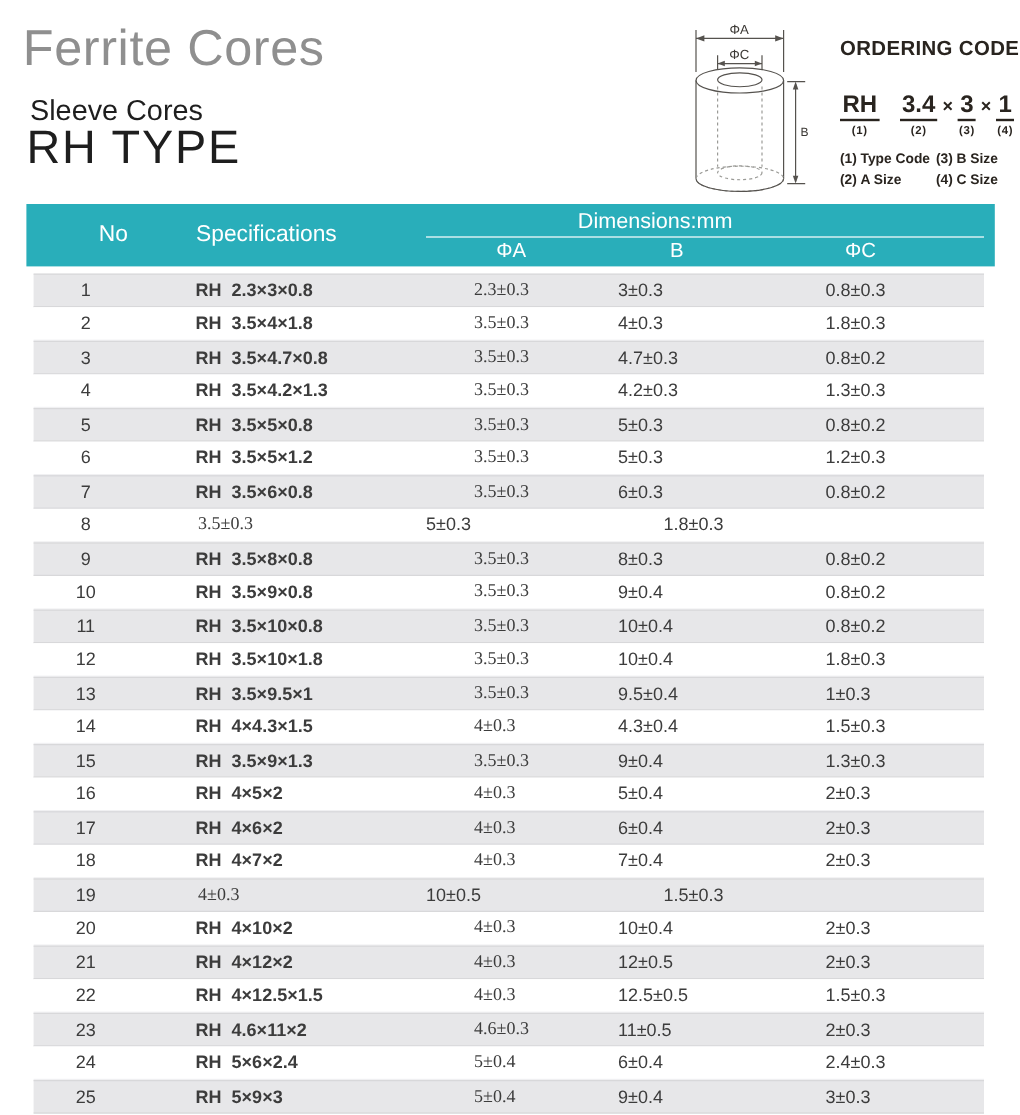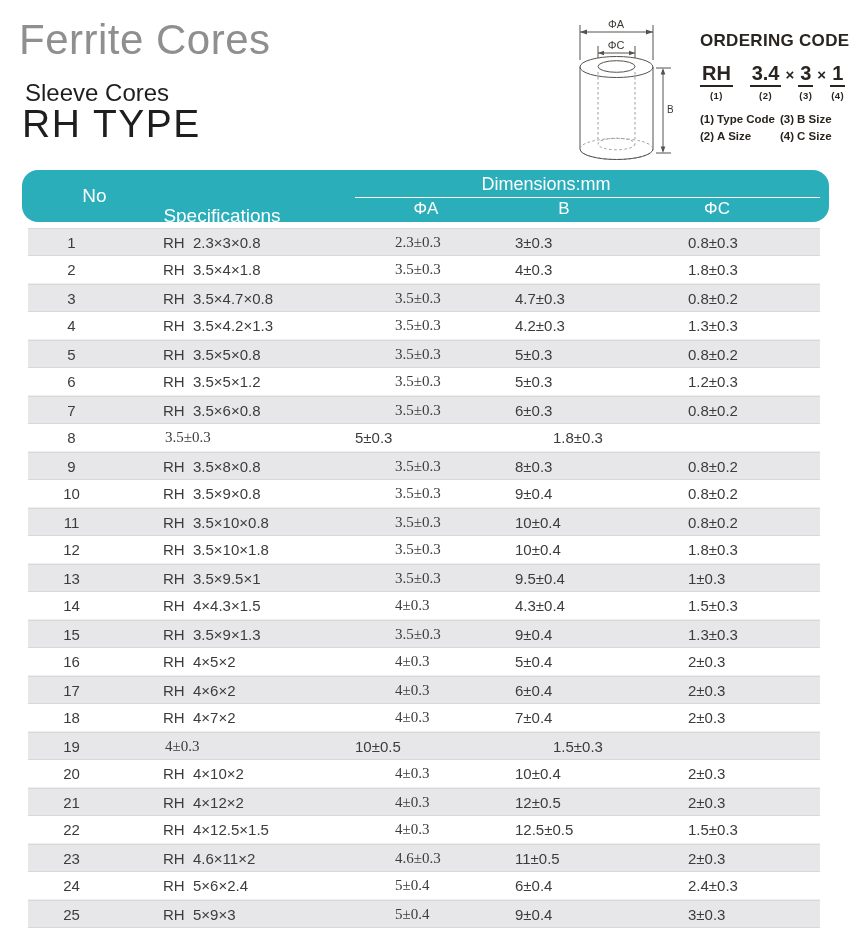--- a/index.html
+++ b/index.html
@@ -24,53 +24,53 @@
   .subtitle   { left:25px; top:79px;  font-size:24px; color:#1e1e1e; }
   .type-title { left:22px; top:102px; font-size:39px; color:#1e1e1e; letter-spacing:1.5px;text-align:center; }
 
   
   .core-diagram { left:563px; top:9px; }
   .core-diagram svg text { font-family:"Liberation Sans",sans-serif; fill:#3b3834; }
 
   
   .ordering   { left:700px; top:31px; width:150px; color:#29241f; }
   .oc-heading { font-size:17px; font-weight:700; letter-spacing:.3px; white-space:nowrap; }
-  .oc-code    { margin-top:12px; display:flex; align-items:flex-start; }
+  .oc-code    { margin-top:26px; display:flex; align-items:flex-start; }
   .oc-seg     { display:flex; flex-direction:column; align-items:center; }
   .oc-text    { font-size:20px; font-weight:700; line-height:1.05; border-bottom:2px solid #29241f; padding:0 2px 1px; }
   .oc-idx     { font-size:9.5px; font-weight:600; margin-top:3px; letter-spacing:.5px; }
   .oc-x       { font-size:15px; font-weight:600; padding:3px 4px 0; }
   .oc-legend  { margin-top:12px; display:grid; grid-template-columns:80px auto; row-gap:5px;
                 font-size:11.5px; font-weight:700; white-space:nowrap; }
   .oc-leg-item span { display:inline-block; }
   .oc-leg-key { margin-right:3px; }
 
   
   .table-header { left:22px; top:170px; width:807px; height:52px;
-                  background:var(--accent); border-radius:16px; color:#fff; }
+                  background:var(--accent); border-radius:0; color:#fff; }
   .th-cell   { position:absolute; text-align:center; white-space:nowrap; }
   .th-no     { left:20px;  top:0; width:105px; height:52px; line-height:52px; font-size:19px; }
-  .th-spec   { left:105px; top:0; width:190px; height:52px; line-height:52px; font-size:19px;margin-top:20px; }
+  .th-spec   { left:105px; top:0; width:190px; height:52px; line-height:52px; font-size:19px; }
   .th-dims-text { left:324px; top:2px; width:400px; height:24px; line-height:24px; font-size:18px; }
   .th-dims-line { position:absolute; left:333px; top:27px; width:465px; height:1px; background:#fff; }
   .th-sub    { top:26px; height:26px; line-height:25px; font-size:17px; }
   .th-phi-a  { left:324px; width:160px; }
   .th-b      { left:462px; width:160px; }
   .th-phi-c  { left:615px; width:160px; }
 
   
   .table-body { left:28px; top:228px; width:792px; }
   .row { display:grid; grid-template-columns:87px 230px 160px 135px 1fr;
          height:28px; line-height:27px; box-sizing:border-box;
          font-size:15px; color:var(--ink); background:#fff;
          border-bottom:1px solid #f0f0f2; }
   .row.shaded { background:var(--row-alt); border-bottom:1px solid #d8d8da; border-top:1px solid #d8d8da; }
   .cell   { overflow:hidden; white-space:pre; }
   .c-no   { text-align:center; }
-  .c-spec { padding-left:48px; }
+  .c-spec { padding-left:48px;font-weight:bold; }
   .c-a    { padding-left:50px;font-family:Liberation Serif, serif; }
   .c-b    { padding-left:10px; }
   .c-c    { padding-left:48px; }
 </style>
 </head>
 <body>
 
 <div class="abs title">Ferrite Cores</div>
 <div class="abs subtitle">Sleeve Cores</div>
 <div class="abs type-title">RH TYPE</div>

